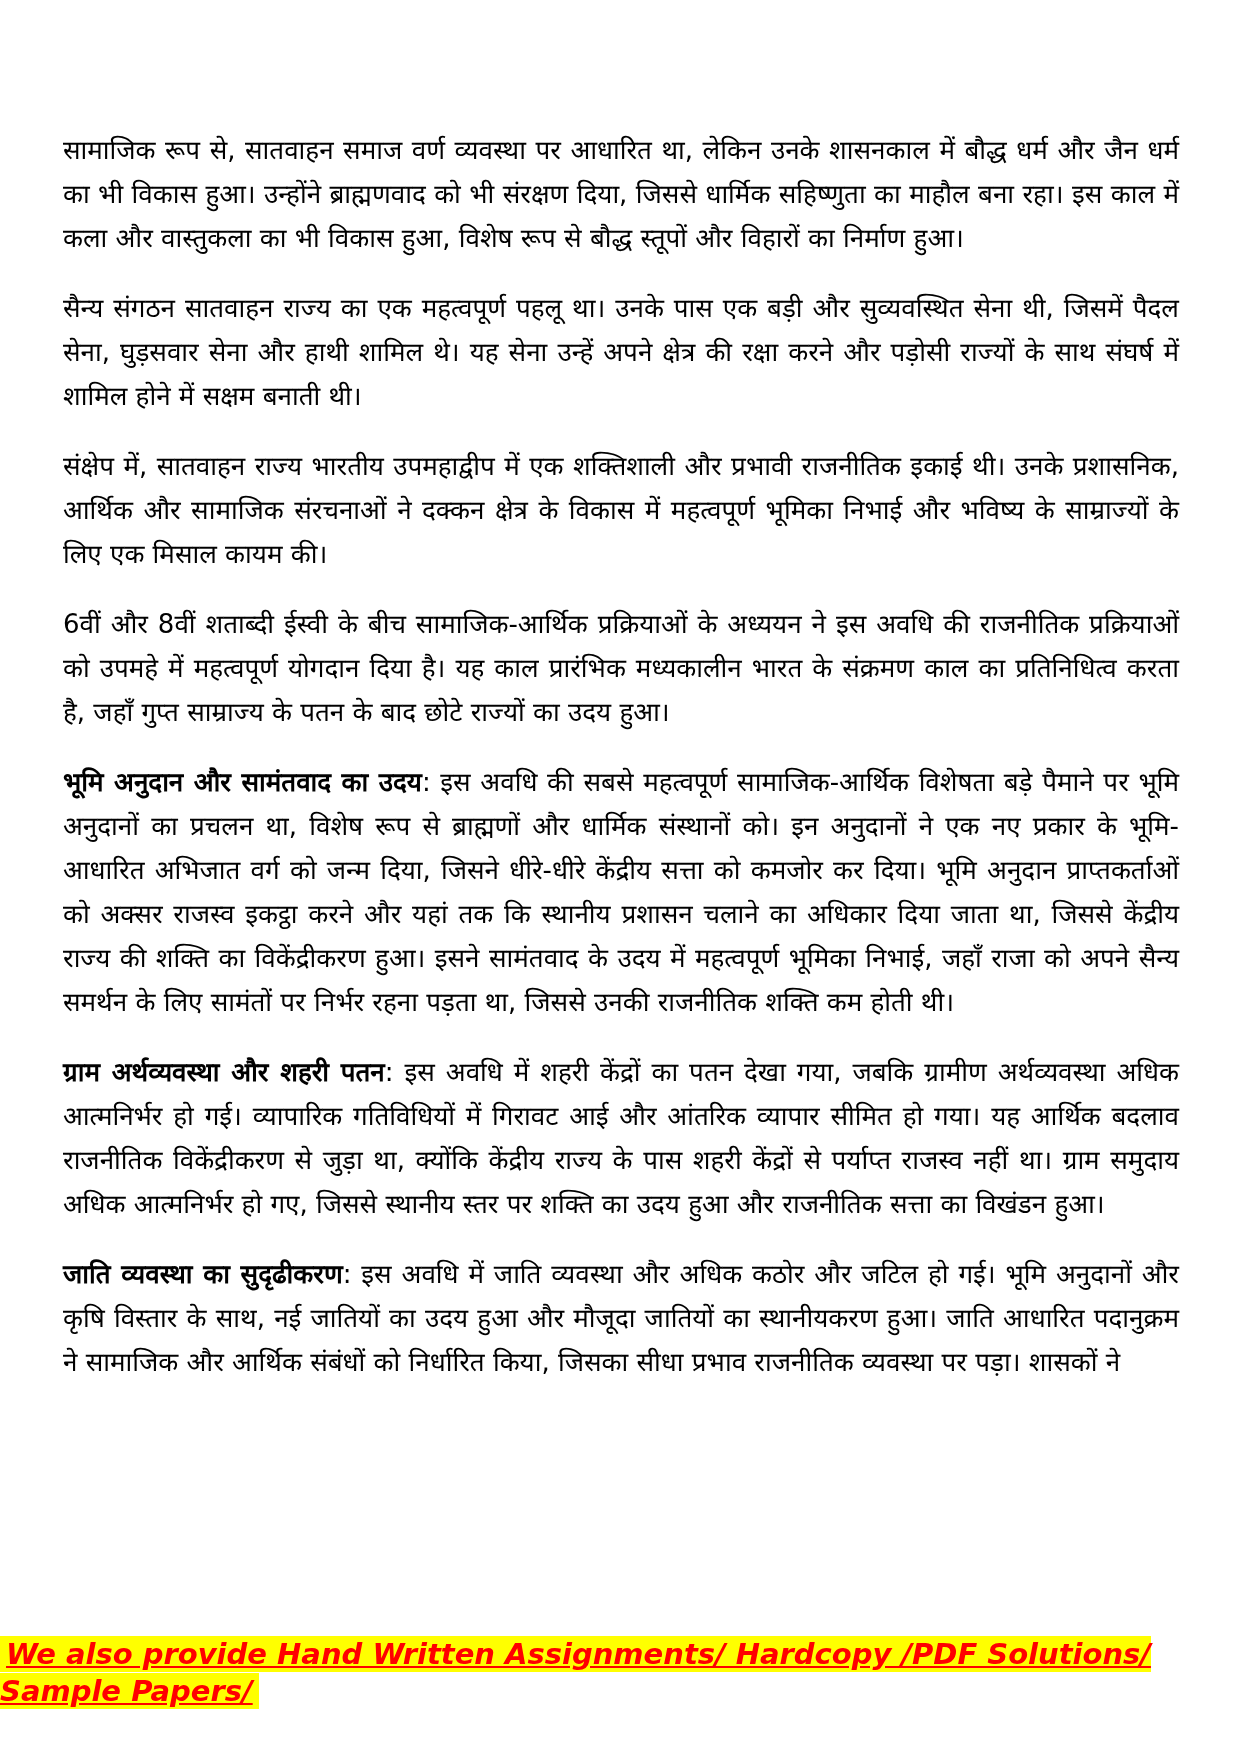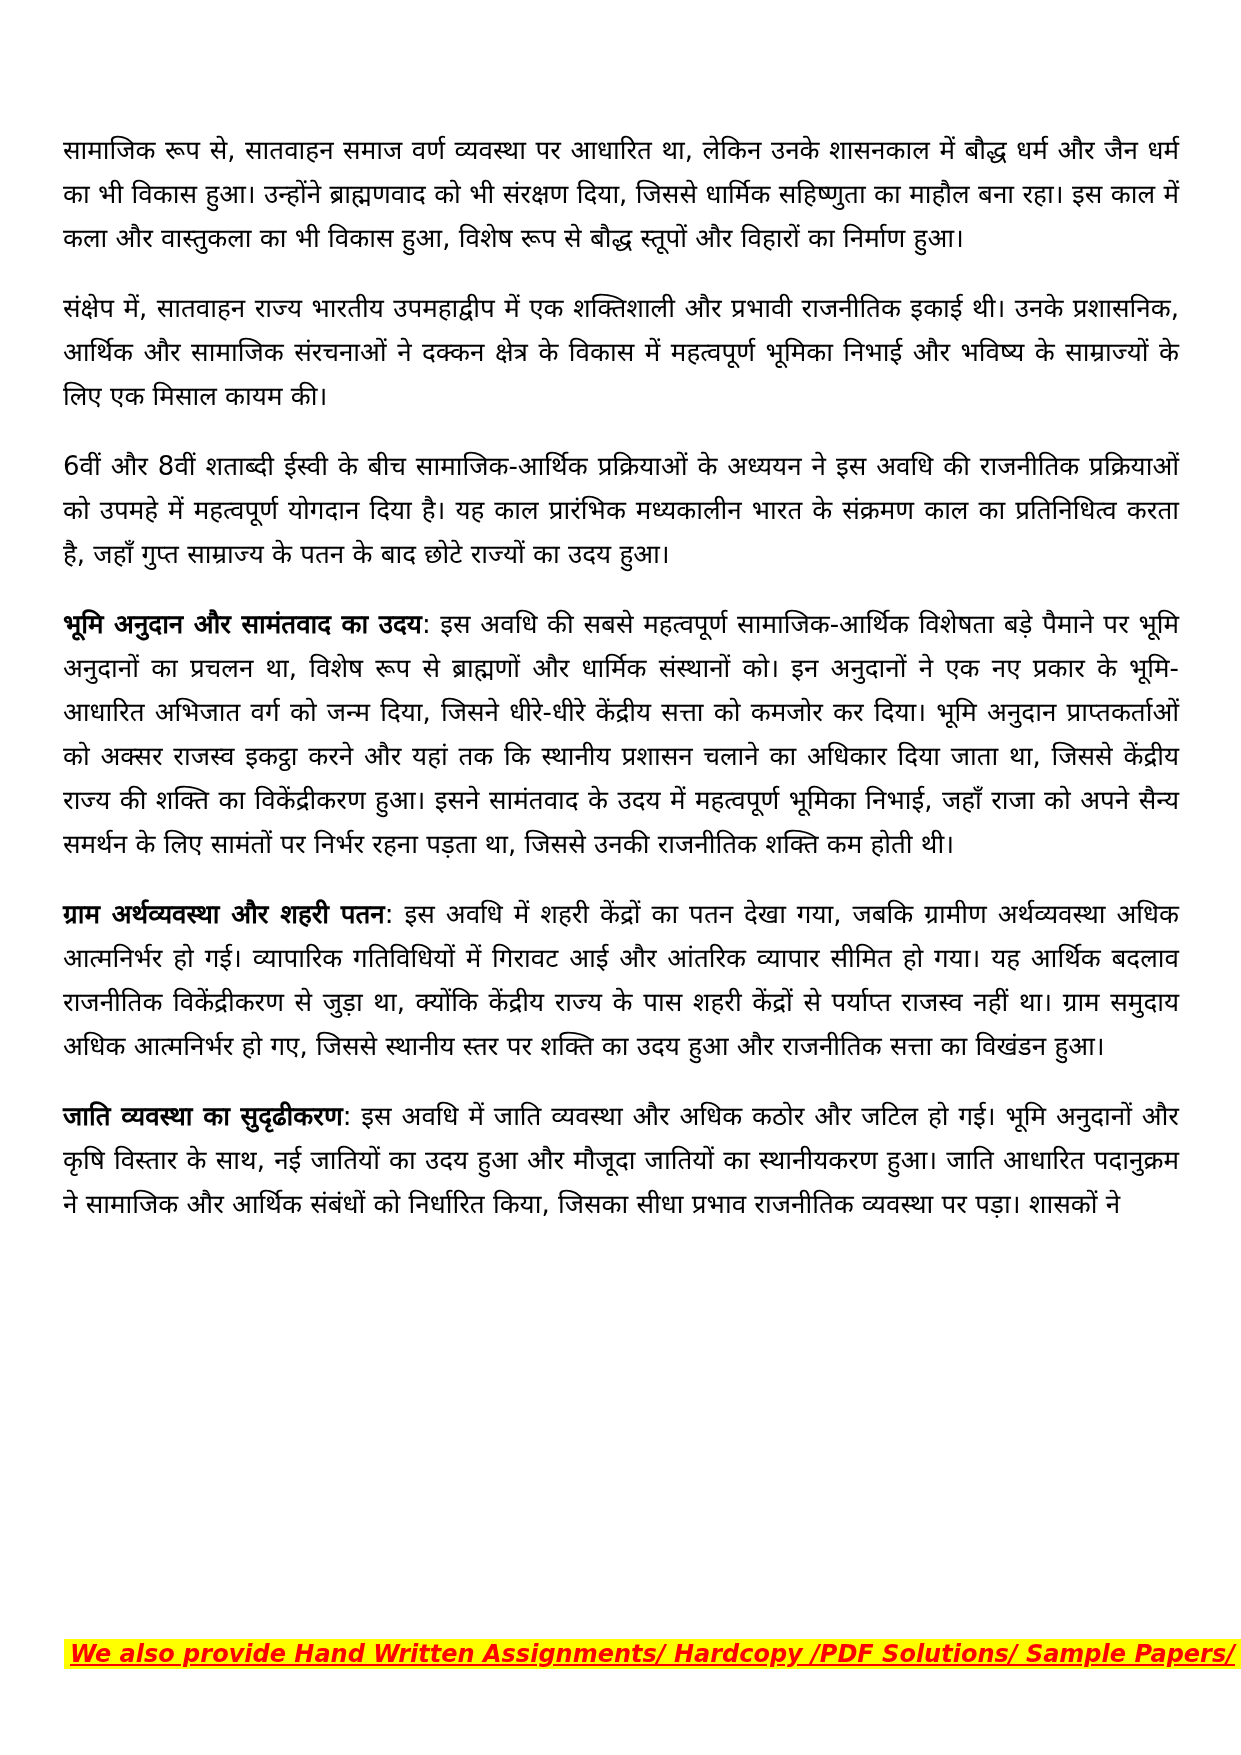--- a/index.html
+++ b/index.html
@@ -34,42 +34,43 @@
     text-align: left;
   }
   .lead {
     font-weight: 700;
   }
   .footer {
     position: absolute;
     left: 0;
     right: 0;
     top: 1636px;
-    text-align: right;
+    text-align: left;
     font-family: "DejaVu Sans", sans-serif;
-    font-size: 24px;
+    font-size: 29px;
     line-height: 37px;
     font-weight: 700;
     font-style: italic;
   }
   .footer .hl {
     background: #FFFF00;
     color: #FF0000;
     text-decoration: underline;
     padding: 1px 6px;
   }
 </style>
 </head>
 <body>
 
 <div class="page">
   <div class="content">
 
     <p class="para">सामाजिक रूप से, सातवाहन समाज वर्ण व्यवस्था पर आधारित था, लेकिन उनके शासनकाल में बौद्ध धर्म और जैन धर्म का भी विकास हुआ। उन्होंने ब्राह्मणवाद को भी संरक्षण दिया, जिससे धार्मिक सहिष्णुता का माहौल बना रहा। इस काल में कला और वास्तुकला का भी विकास हुआ, विशेष रूप से बौद्ध स्तूपों और विहारों का निर्माण हुआ।</p>
 
+    <p class="para">सैन्य संगठन सातवाहन राज्य का एक महत्वपूर्ण पहलू था। उनके पास एक बड़ी और सुव्यवस्थित सेना थी, जिसमें पैदल सेना, घुड़सवार सेना और हाथी शामिल थे। यह सेना उन्हें अपने क्षेत्र की रक्षा करने और पड़ोसी राज्यों के साथ संघर्ष में शामिल होने में सक्षम बनाती थी।</p>
 
     <p class="para">संक्षेप में, सातवाहन राज्य भारतीय उपमहाद्वीप में एक शक्तिशाली और प्रभावी राजनीतिक इकाई थी। उनके प्रशासनिक, आर्थिक और सामाजिक संरचनाओं ने दक्कन क्षेत्र के विकास में महत्वपूर्ण भूमिका निभाई और भविष्य के साम्राज्यों के लिए एक मिसाल कायम की।</p>
 
 
     <p class="para">6वीं और 8वीं शताब्दी ईस्वी के बीच सामाजिक-आर्थिक प्रक्रियाओं के अध्ययन ने इस अवधि की राजनीतिक प्रक्रियाओं को उपमहे में महत्वपूर्ण योगदान दिया है। यह काल प्रारंभिक मध्यकालीन भारत के संक्रमण काल का प्रतिनिधित्व करता है, जहाँ गुप्त साम्राज्य के पतन के बाद छोटे राज्यों का उदय हुआ।</p>
 
     <p class="para"><span class="lead">भूमि अनुदान और सामंतवाद का उदय</span><span>: इस अवधि की सबसे महत्वपूर्ण सामाजिक-आर्थिक विशेषता बड़े पैमाने पर भूमि अनुदानों का प्रचलन था, विशेष रूप से ब्राह्मणों और धार्मिक संस्थानों को। इन अनुदानों ने एक नए प्रकार के भूमि-आधारित अभिजात वर्ग को जन्म दिया, जिसने धीरे-धीरे केंद्रीय सत्ता को कमजोर कर दिया। भूमि अनुदान प्राप्तकर्ताओं को अक्सर राजस्व इकट्ठा करने और यहां तक कि स्थानीय प्रशासन चलाने का अधिकार दिया जाता था, जिससे केंद्रीय राज्य की शक्ति का विकेंद्रीकरण हुआ। इसने सामंतवाद के उदय में महत्वपूर्ण भूमिका निभाई, जहाँ राजा को अपने सैन्य समर्थन के लिए सामंतों पर निर्भर रहना पड़ता था, जिससे उनकी राजनीतिक शक्ति कम होती थी।</span></p>
 
     <p class="para"><span class="lead">ग्राम अर्थव्यवस्था और शहरी पतन</span><span>: इस अवधि में शहरी केंद्रों का पतन देखा गया, जबकि ग्रामीण अर्थव्यवस्था अधिक आत्मनिर्भर हो गई। व्यापारिक गतिविधियों में गिरावट आई और आंतरिक व्यापार सीमित हो गया। यह आर्थिक बदलाव राजनीतिक विकेंद्रीकरण से जुड़ा था, क्योंकि केंद्रीय राज्य के पास शहरी केंद्रों से पर्याप्त राजस्व नहीं था। ग्राम समुदाय अधिक आत्मनिर्भर हो गए, जिससे स्थानीय स्तर पर शक्ति का उदय हुआ और राजनीतिक सत्ता का विखंडन हुआ।</span></p>
 

